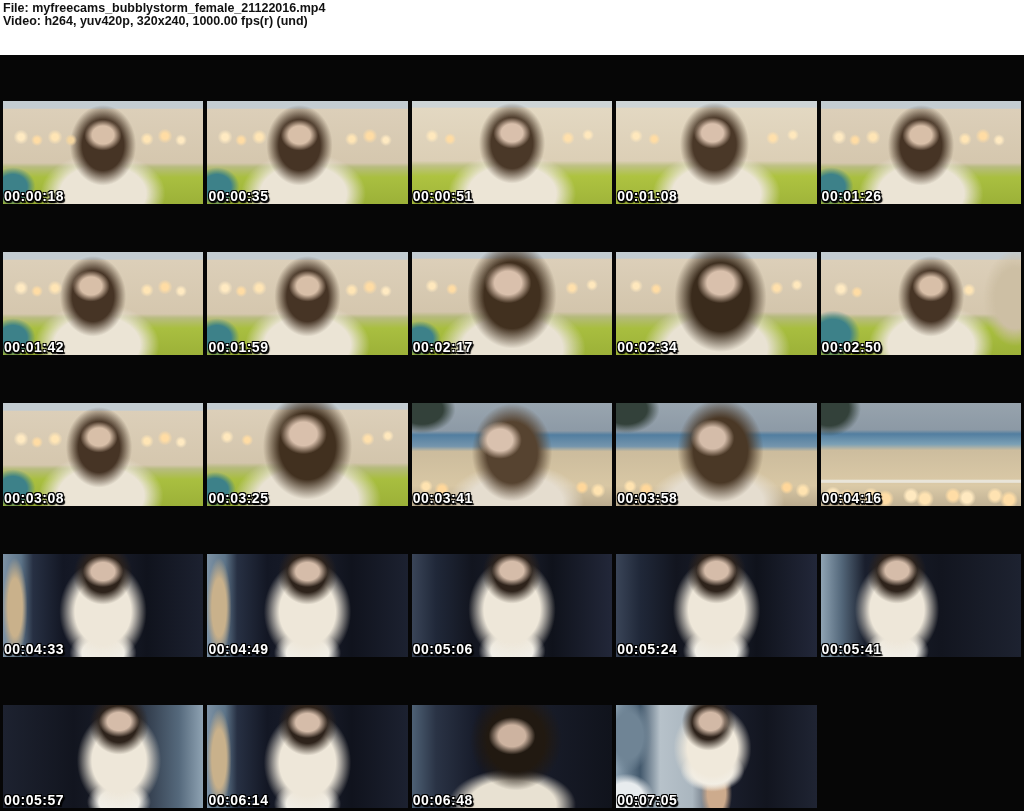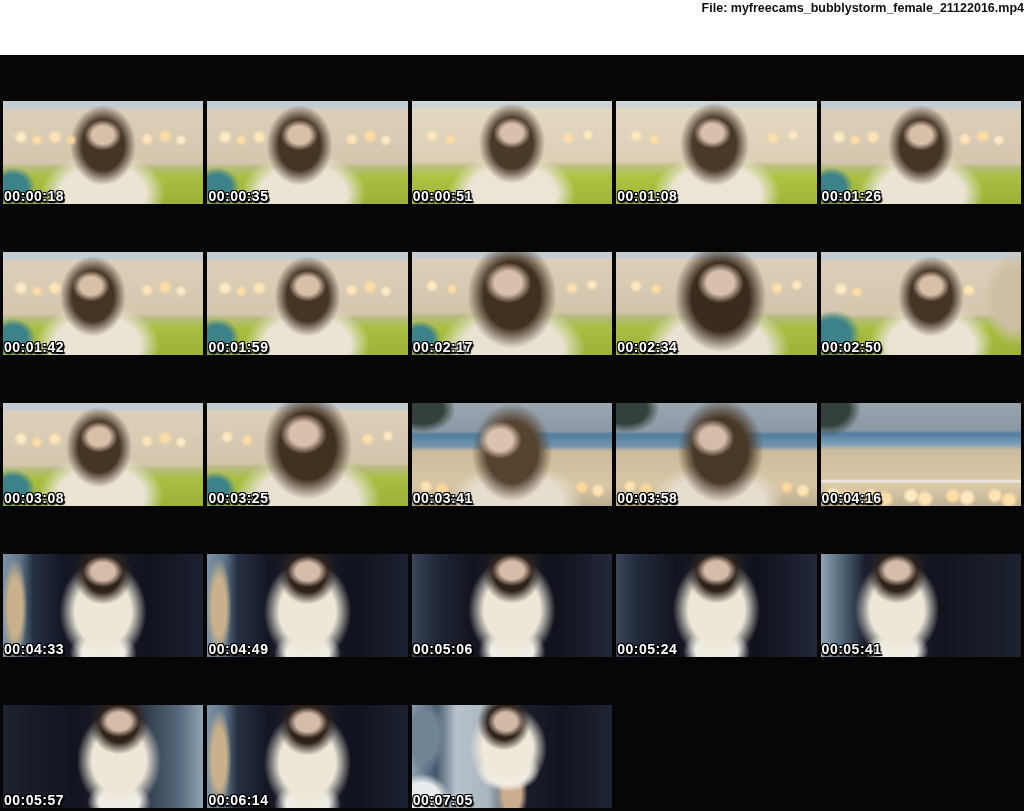--- a/index.html
+++ b/index.html
@@ -1,15 +1,15 @@
 <!DOCTYPE html>
 <html><head>
 <meta charset="utf-8">
 <style>
-  * { margin: 0; padding: 0; box-sizing: border-box; text-align: right; }
+  * { margin: 0; padding: 0; box-sizing: border-box; }
   html, body { width: 1024px; height: 811px; overflow: hidden; background: #ffffff; }
   body { font-family: "Liberation Sans", sans-serif; }
 
   .sheet { width: 1024px; height: 811px; background: #ffffff; }
 
   .meta-header {
     width: 1024px; height: 55px;
     background: #ffffff;
     padding: 2px 0 0 3px;
   }
@@ -50,20 +50,21 @@
       2px 2px 1px #000, 0 2px 1px #000;
   }
 </style>
 </head>
 <body>
 
 <div class="sheet">
 
   <div class="meta-header">
     <div class="meta-line">File: myfreecams_bubblystorm_female_21122016.mp4</div>
+    <div class="meta-line">Video: h264, yuv420p, 320x240, 1000.00 fps(r) (und)</div>
   </div>
 
   <div class="grid">
     <div class="cell" style="background:radial-gradient(circle 10px at 9% 35%,#ffeac2 30%,transparent 75%),radial-gradient(circle 8px at 17% 38%,#ffdca4 30%,transparent 75%),radial-gradient(circle 10px at 26% 35%,#ffe5b5 30%,transparent 75%),radial-gradient(circle 8px at 34% 38%,#f5d6a0 30%,transparent 75%),radial-gradient(circle 9px at 72% 37%,#ffe5b5 30%,transparent 75%),radial-gradient(circle 10px at 81% 34%,#ffdca4 30%,transparent 75%),radial-gradient(circle 8px at 89% 38%,#ffeac2 30%,transparent 75%),radial-gradient(ellipse 24px 20px at 50% 33%,#d8bfa8 45%,transparent 78%),radial-gradient(ellipse 46px 56px at 50% 43%,#463425 45%,transparent 72%),radial-gradient(ellipse 78px 52px at 50% 90%,#ebe4d5 55%,transparent 80%),radial-gradient(ellipse 28px 24px at 5% 83%,#3d8189 50%,transparent 80%),linear-gradient(180deg,#c3ccd1 0%,#c3ccd1 7%,#dccfb9 8%,#d5c7ae 60%,#b8bc80 64%,#a9bf40 74%,#9cb138 100%)">
         <span class="ts">00:00:18</span>
       </div>
     <div class="cell" style="background:radial-gradient(circle 10px at 9% 35%,#ffeac2 30%,transparent 75%),radial-gradient(circle 8px at 17% 38%,#ffdca4 30%,transparent 75%),radial-gradient(circle 10px at 26% 35%,#ffe5b5 30%,transparent 75%),radial-gradient(circle 9px at 72% 37%,#ffe5b5 30%,transparent 75%),radial-gradient(circle 10px at 81% 34%,#ffdca4 30%,transparent 75%),radial-gradient(circle 8px at 89% 38%,#ffeac2 30%,transparent 75%),radial-gradient(ellipse 24px 20px at 46% 33%,#d8bfa8 45%,transparent 78%),radial-gradient(ellipse 46px 56px at 46% 43%,#463425 45%,transparent 72%),radial-gradient(ellipse 78px 52px at 48% 90%,#ebe4d5 55%,transparent 80%),radial-gradient(ellipse 28px 24px at 5% 83%,#3d8189 50%,transparent 80%),linear-gradient(180deg,#c3ccd1 0%,#c3ccd1 7%,#dccfb9 8%,#d5c7ae 60%,#b8bc80 64%,#a9bf40 74%,#9cb138 100%)">
         <span class="ts">00:00:35</span>
       </div>
     <div class="cell" style="background:radial-gradient(circle 9px at 10% 34%,#ffe8bd 30%,transparent 75%),radial-gradient(circle 8px at 19% 37%,#ffdca4 30%,transparent 75%),radial-gradient(circle 9px at 78% 36%,#ffe0ac 30%,transparent 75%),radial-gradient(circle 8px at 88% 33%,#ffe8bd 30%,transparent 75%),radial-gradient(ellipse 24px 20px at 50% 31%,#d9c0ac 45%,transparent 78%),radial-gradient(ellipse 46px 56px at 50% 41%,#4a3828 45%,transparent 72%),radial-gradient(ellipse 80px 52px at 50% 90%,#ece5d6 55%,transparent 80%),linear-gradient(180deg,#cdd4d6 0%,#cdd4d6 6%,#e3d8c2 7%,#dccfb6 58%,#bec183 63%,#aec340 73%,#a0b43a 100%)">
@@ -119,18 +120,21 @@
       </div>
     <div class="cell" style="background:radial-gradient(ellipse 26px 20px at 38% 16%,#d5bca9 45%,transparent 78%),radial-gradient(ellipse 40px 42px at 38% 18%,#2e231b 45%,transparent 74%),radial-gradient(ellipse 54px 64px at 38% 54%,#eee7d9 50%,transparent 78%),radial-gradient(ellipse 40px 26px at 38% 94%,#f1efe8 50%,transparent 80%),linear-gradient(90deg,#8fa3b3 0%,#55697c 10%,#1a1f2d 22%,#12151f 60%,#1d2230 100%)">
         <span class="ts">00:05:41</span>
       </div>
     <div class="cell" style="background:radial-gradient(ellipse 26px 20px at 58% 16%,#d5bca9 45%,transparent 78%),radial-gradient(ellipse 40px 42px at 58% 18%,#2e231b 45%,transparent 74%),radial-gradient(ellipse 54px 64px at 58% 54%,#eee7d9 50%,transparent 78%),radial-gradient(ellipse 40px 26px at 58% 94%,#f1efe8 50%,transparent 80%),linear-gradient(90deg,#1d2230 0%,#12151f 35%,#1a1e2b 60%,#55697c 88%,#8fa3b3 100%)">
         <span class="ts">00:05:57</span>
       </div>
     <div class="cell" style="background:radial-gradient(ellipse 26px 20px at 50% 17%,#d5bca9 45%,transparent 78%),radial-gradient(ellipse 40px 42px at 50% 19%,#2e231b 45%,transparent 74%),radial-gradient(ellipse 56px 66px at 50% 56%,#eee7d9 50%,transparent 78%),radial-gradient(ellipse 42px 28px at 50% 96%,#f1efe8 50%,transparent 80%),radial-gradient(ellipse 16px 64px at 6% 52%,#c9b18b 45%,transparent 78%),linear-gradient(90deg,#7d92a5 0%,#5d7488 9%,#273043 15%,#131724 30%,#191d2a 55%,#10131d 72%,#1c2130 100%)">
         <span class="ts">00:06:14</span>
       </div>
+    <div class="cell" style="background:radial-gradient(ellipse 30px 24px at 50% 30%,#cdb3a0 45%,transparent 78%),radial-gradient(ellipse 64px 70px at 52% 34%,#211911 45%,transparent 72%),radial-gradient(ellipse 80px 45px at 50% 97%,#e8e1d2 55%,transparent 80%),linear-gradient(90deg,#4e6175 0%,#2a3345 12%,#141826 35%,#181c29 65%,#10131c 100%)">
+        <span class="ts">00:06:48</span>
+      </div>
     <div class="cell" style="background:radial-gradient(ellipse 24px 20px at 47% 16%,#d2b9a6 45%,transparent 78%),radial-gradient(ellipse 36px 38px at 46% 17%,#2e231b 45%,transparent 74%),radial-gradient(ellipse 50px 55px at 48% 42%,#f0e9db 50%,transparent 78%),radial-gradient(ellipse 40px 26px at 48% 64%,#f4f2ec 50%,transparent 80%),radial-gradient(ellipse 20px 40px at 50% 86%,#cdab8d 45%,transparent 78%),radial-gradient(ellipse 30px 45px at 6% 30%,#6f8495 50%,transparent 80%),radial-gradient(ellipse 35px 30px at 5% 90%,#e8ecee 50%,transparent 80%),linear-gradient(90deg,#8da2b2 0%,#42586c 12%,#b7c2ca 22%,#aab6bf 38%,#1a1e2c 55%,#12151f 75%,#1f2433 100%)">
         <span class="ts">00:07:05</span>
       </div>
   </div>
 
 </div>
 
 </body></html>

